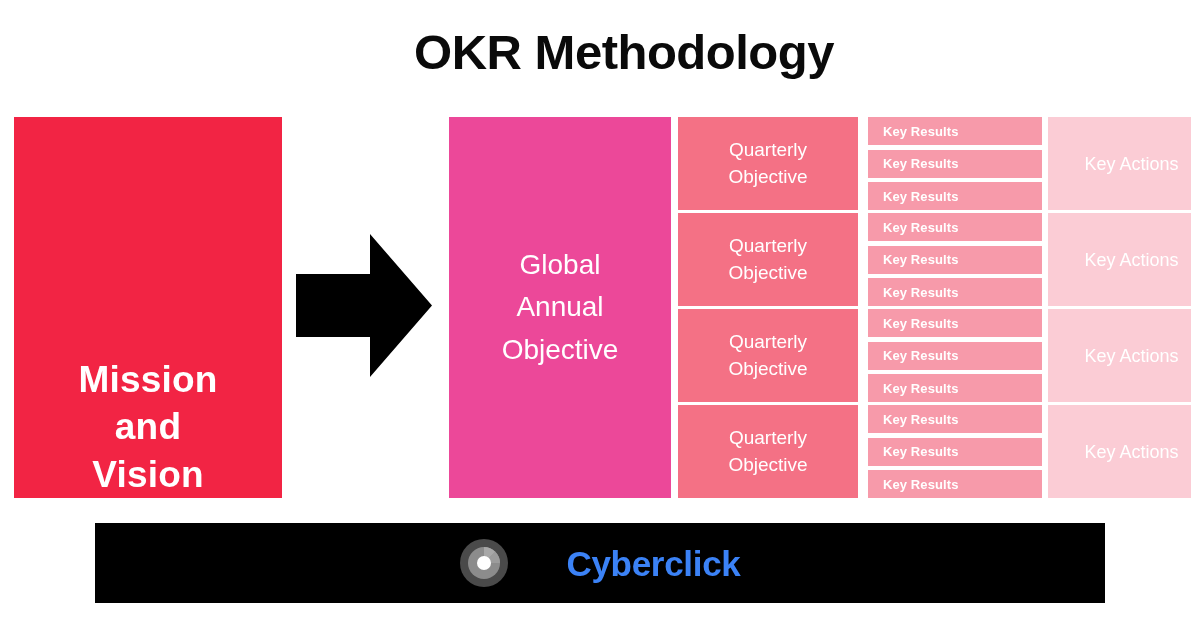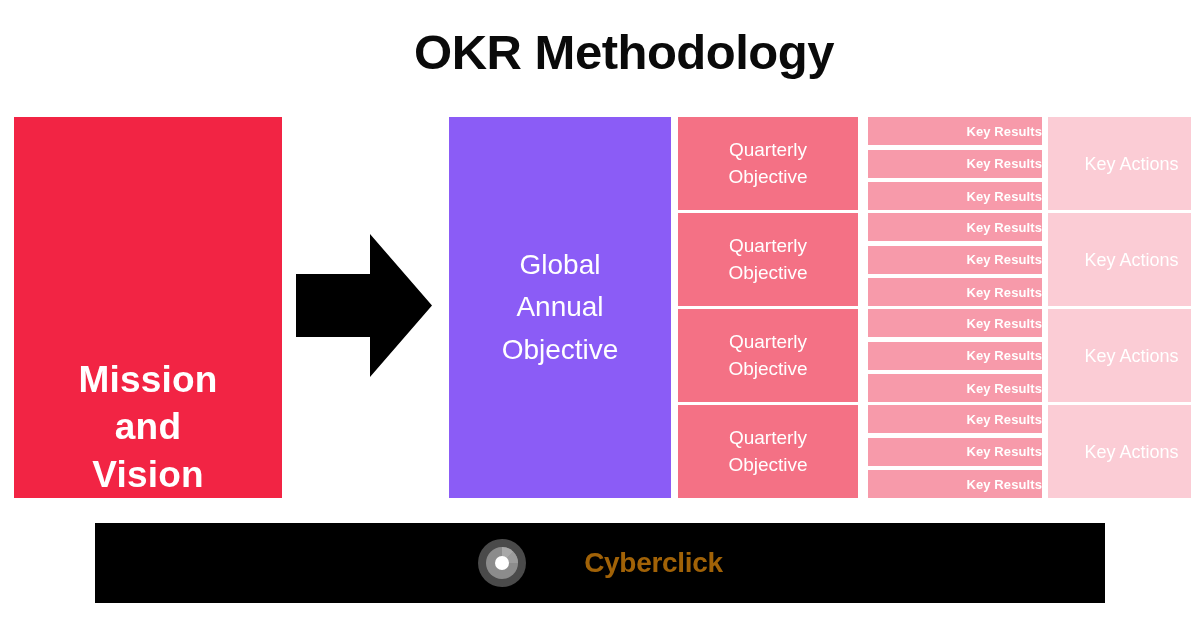--- a/index.html
+++ b/index.html
@@ -60,21 +60,21 @@
     height: 143px;
   }
 
   
   #global-objective-block {
     position: absolute;
     left: 449px;
     top: 117px;
     width: 222px;
     height: 381px;
-    background: #8b5cf6;
+    background: #ec4899;
     display: flex;
     align-items: center;
     justify-content: center;
   }
   #global-objective-block .label {
     color: #ffffff;
     font-size: 28px;
     font-weight: normal;
     line-height: 1.52;
     text-align: center;
@@ -120,22 +120,22 @@
     flex: 0 0 auto;
     display: flex;
     flex-direction: column;
     justify-content: space-between;
   }
   .key-result-bar {
     height: 28px;
     background: #F79AAA;
     display: flex;
     align-items: center;
-    justify-content: flex-end;
-    padding-left: 30px;
+    justify-content: flex-start;
+    padding-left: 15px;
     box-sizing: border-box;
   }
   .key-result-bar .label {
     color: #ffffff;
     font-size: 13px;
     font-weight: bold;
     line-height: 1;
     letter-spacing: 0.1px;
   }
 
@@ -166,22 +166,22 @@
     display: flex;
     align-items: center;
     justify-content: center;
   }
   #brand-lockup {
     display: flex;
     align-items: center;
     gap: 16px;
   }
   #brand-name {
-    color: #a16207;
-    font-size: 28px;
+    color: #3b82f6;
+    font-size: 35px;
     font-weight: bold;
     letter-spacing: -0.3px;
     line-height: 1;
     margin-left: 41px;
   }
 </style>
 </head>
 <body>
 
 <div id="page-title">OKR Methodology</div>

